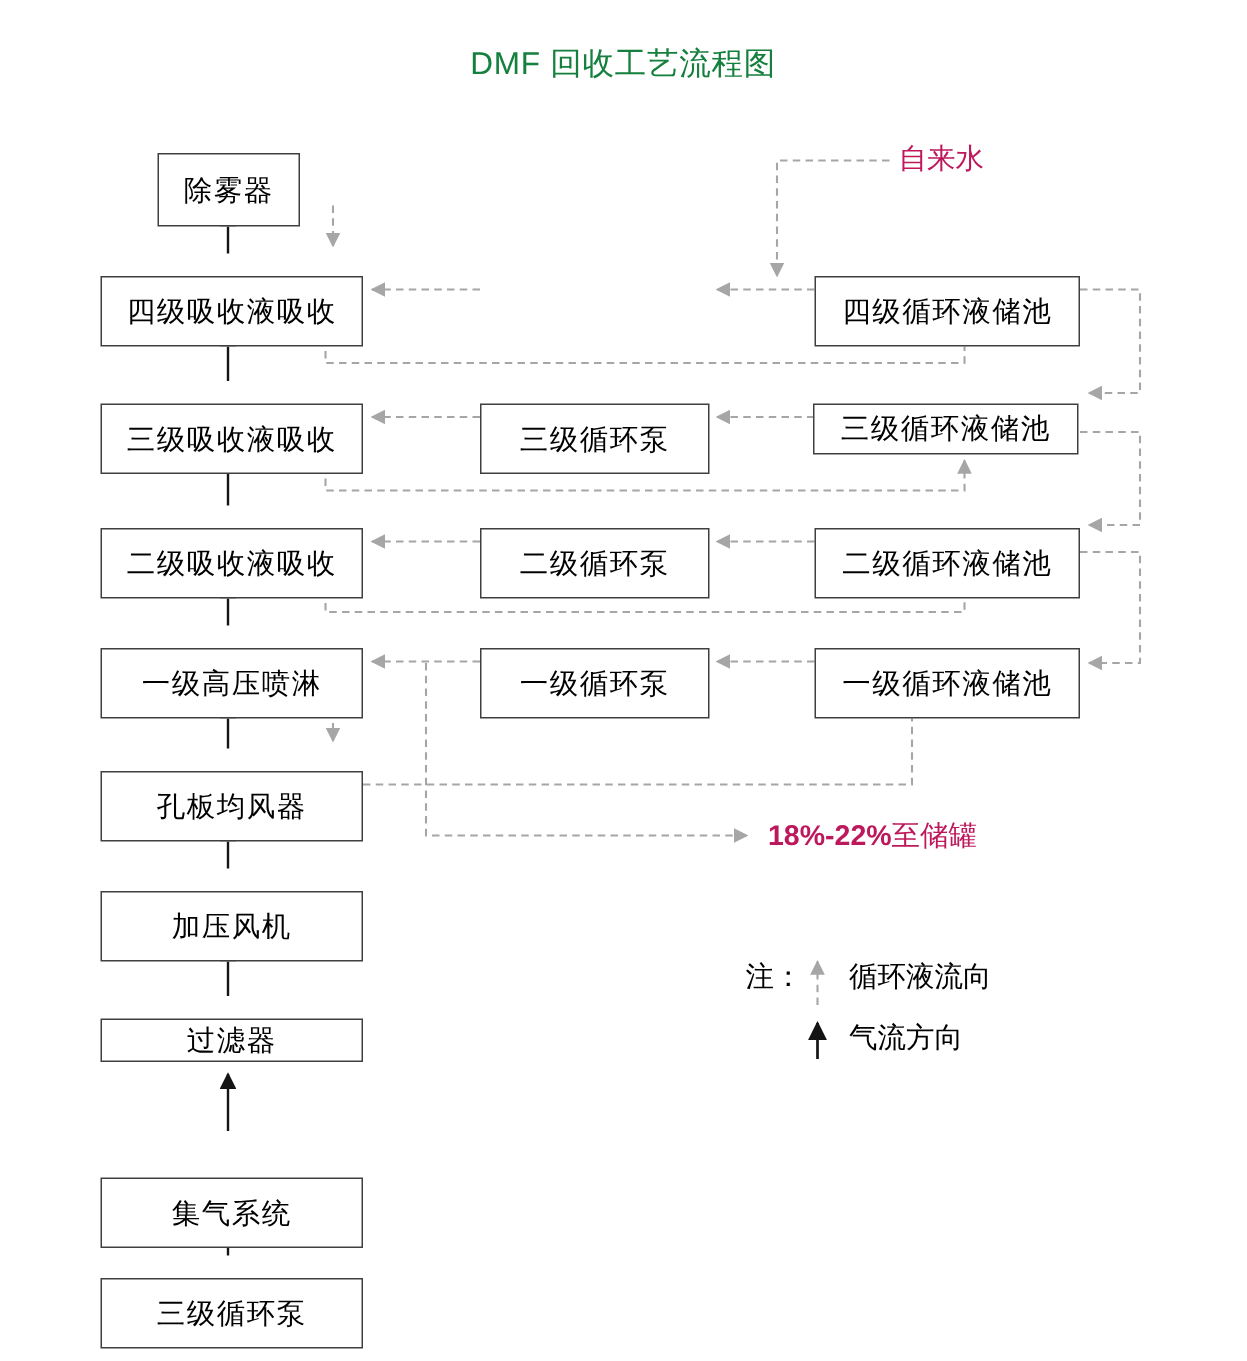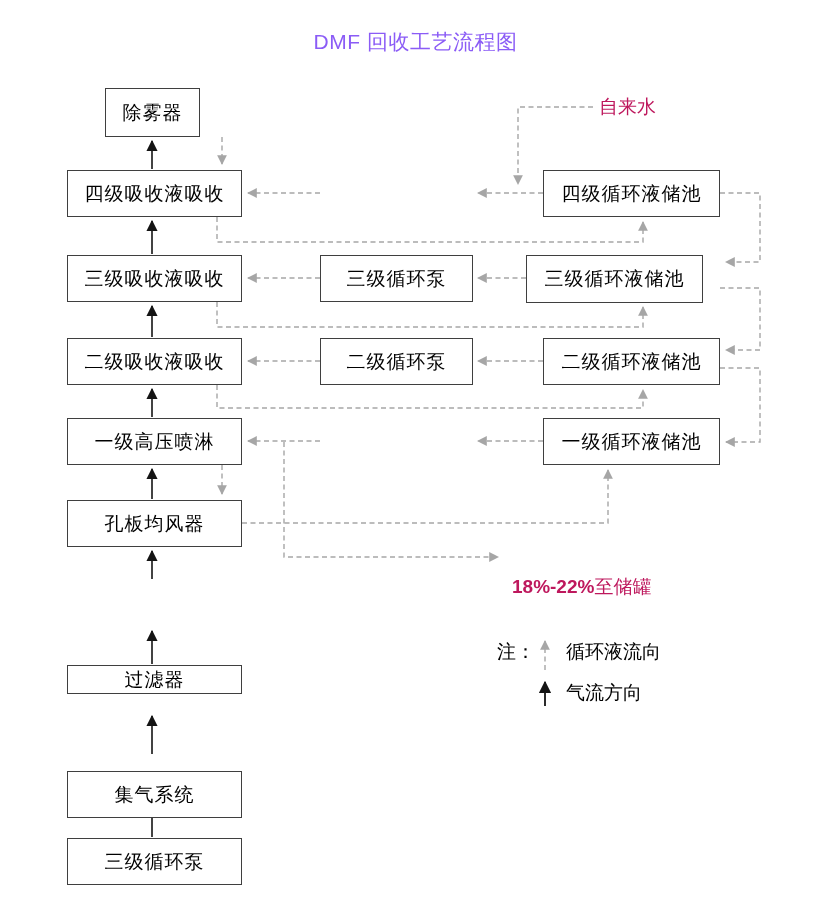--- a/index.html
+++ b/index.html
@@ -3,27 +3,27 @@
 <meta charset="utf-8">
 <style>
   html,body{margin:0;padding:0;background:#ffffff;}
   .stage{
     position:relative;width:831px;height:907px;background:#ffffff;overflow:hidden;
     font-family:"Liberation Serif",serif;color:#111;
   }
   .title{
     position:absolute;left:0;top:28px;width:831px;text-align:center;
     font-family:"Liberation Sans",sans-serif;font-size:21px;font-weight:500;
-    letter-spacing:0.5px;color:#8b5cf6;
+    letter-spacing:0.5px;color:#15803d;
   }
   .wires{position:absolute;left:0;top:0;}
   .node{
     position:absolute;box-sizing:border-box;border:1.5px solid #3f3f3f;background:#fff;
     display:flex;align-items:center;justify-content:center;
-    font-size:19px;letter-spacing:1px;color:#000;white-space:nowrap;
+    font-size:19px;letter-spacing:1px;color:#000;white-space:nowrap;margin-top:14px;
   }
   .ann{position:absolute;font-size:19px;color:#be185d;white-space:nowrap;line-height:20px;}
   .ann .num{font-family:"Liberation Sans",sans-serif;font-weight:bold;font-size:19px;}
   .legend-label{position:absolute;font-size:19px;color:#000;white-space:nowrap;line-height:20px;}
 </style>
 </head>
 <body>
 
 <div class="stage">
 
@@ -83,32 +83,34 @@
     </g>
     <path d="M545,706 L545,682" stroke="#141414" stroke-width="1.8" fill="none" marker-end="url(#mb)"></path>
   </svg>
 
   <div class="node" style="left:105px;top:88px;width:95px;height:49px">除雾器</div>
   <div class="node" style="left:67px;top:170px;width:175px;height:47px">四级吸收液吸收</div>
   <div class="node" style="left:67px;top:255px;width:175px;height:47px">三级吸收液吸收</div>
   <div class="node" style="left:67px;top:338px;width:175px;height:47px">二级吸收液吸收</div>
   <div class="node" style="left:67px;top:418px;width:175px;height:47px">一级高压喷淋</div>
   <div class="node" style="left:67px;top:500px;width:175px;height:47px">孔板均风器</div>
+  <div class="node" style="left:67px;top:580px;width:175px;height:47px">加压风机</div>
   <div class="node" style="left:67px;top:665px;width:175px;height:29px">过滤器</div>
   <div class="node" style="left:67px;top:771px;width:175px;height:47px">集气系统</div>
   <div class="node" style="left:67px;top:838px;width:175px;height:47px">三级循环泵</div>
 
   <div class="node" style="left:320px;top:255px;width:153px;height:47px">三级循环泵</div>
   <div class="node" style="left:320px;top:338px;width:153px;height:47px">二级循环泵</div>
+  <div class="node" style="left:320px;top:418px;width:153px;height:47px">一级循环泵</div>
 
   <div class="node" style="left:543px;top:170px;width:177px;height:47px">四级循环液储池</div>
-  <div class="node" style="left:526px;top:255px;width:177px;height:48px">三级循环液储池</div>
+  <div class="node" style="left:542px;top:255px;width:177px;height:34px">三级循环液储池</div>
   <div class="node" style="left:543px;top:338px;width:177px;height:47px">二级循环液储池</div>
   <div class="node" style="left:543px;top:418px;width:177px;height:47px">一级循环液储池</div>
 
   <div class="ann" style="left:599px;top:97px">自来水</div>
-  <div class="ann" style="left:512px;top:577px"><span class="num">18%-22%</span><span>至储罐</span></div>
+  <div class="ann" style="left:512px;top:548px"><span class="num">18%-22%</span><span>至储罐</span></div>
 
   <div class="legend-label" style="left:497px;top:642px">注：</div>
   <div class="legend-label" style="left:566px;top:642px">循环液流向</div>
   <div class="legend-label" style="left:566px;top:683px">气流方向</div>
 
 </div>
 
 </body></html>

